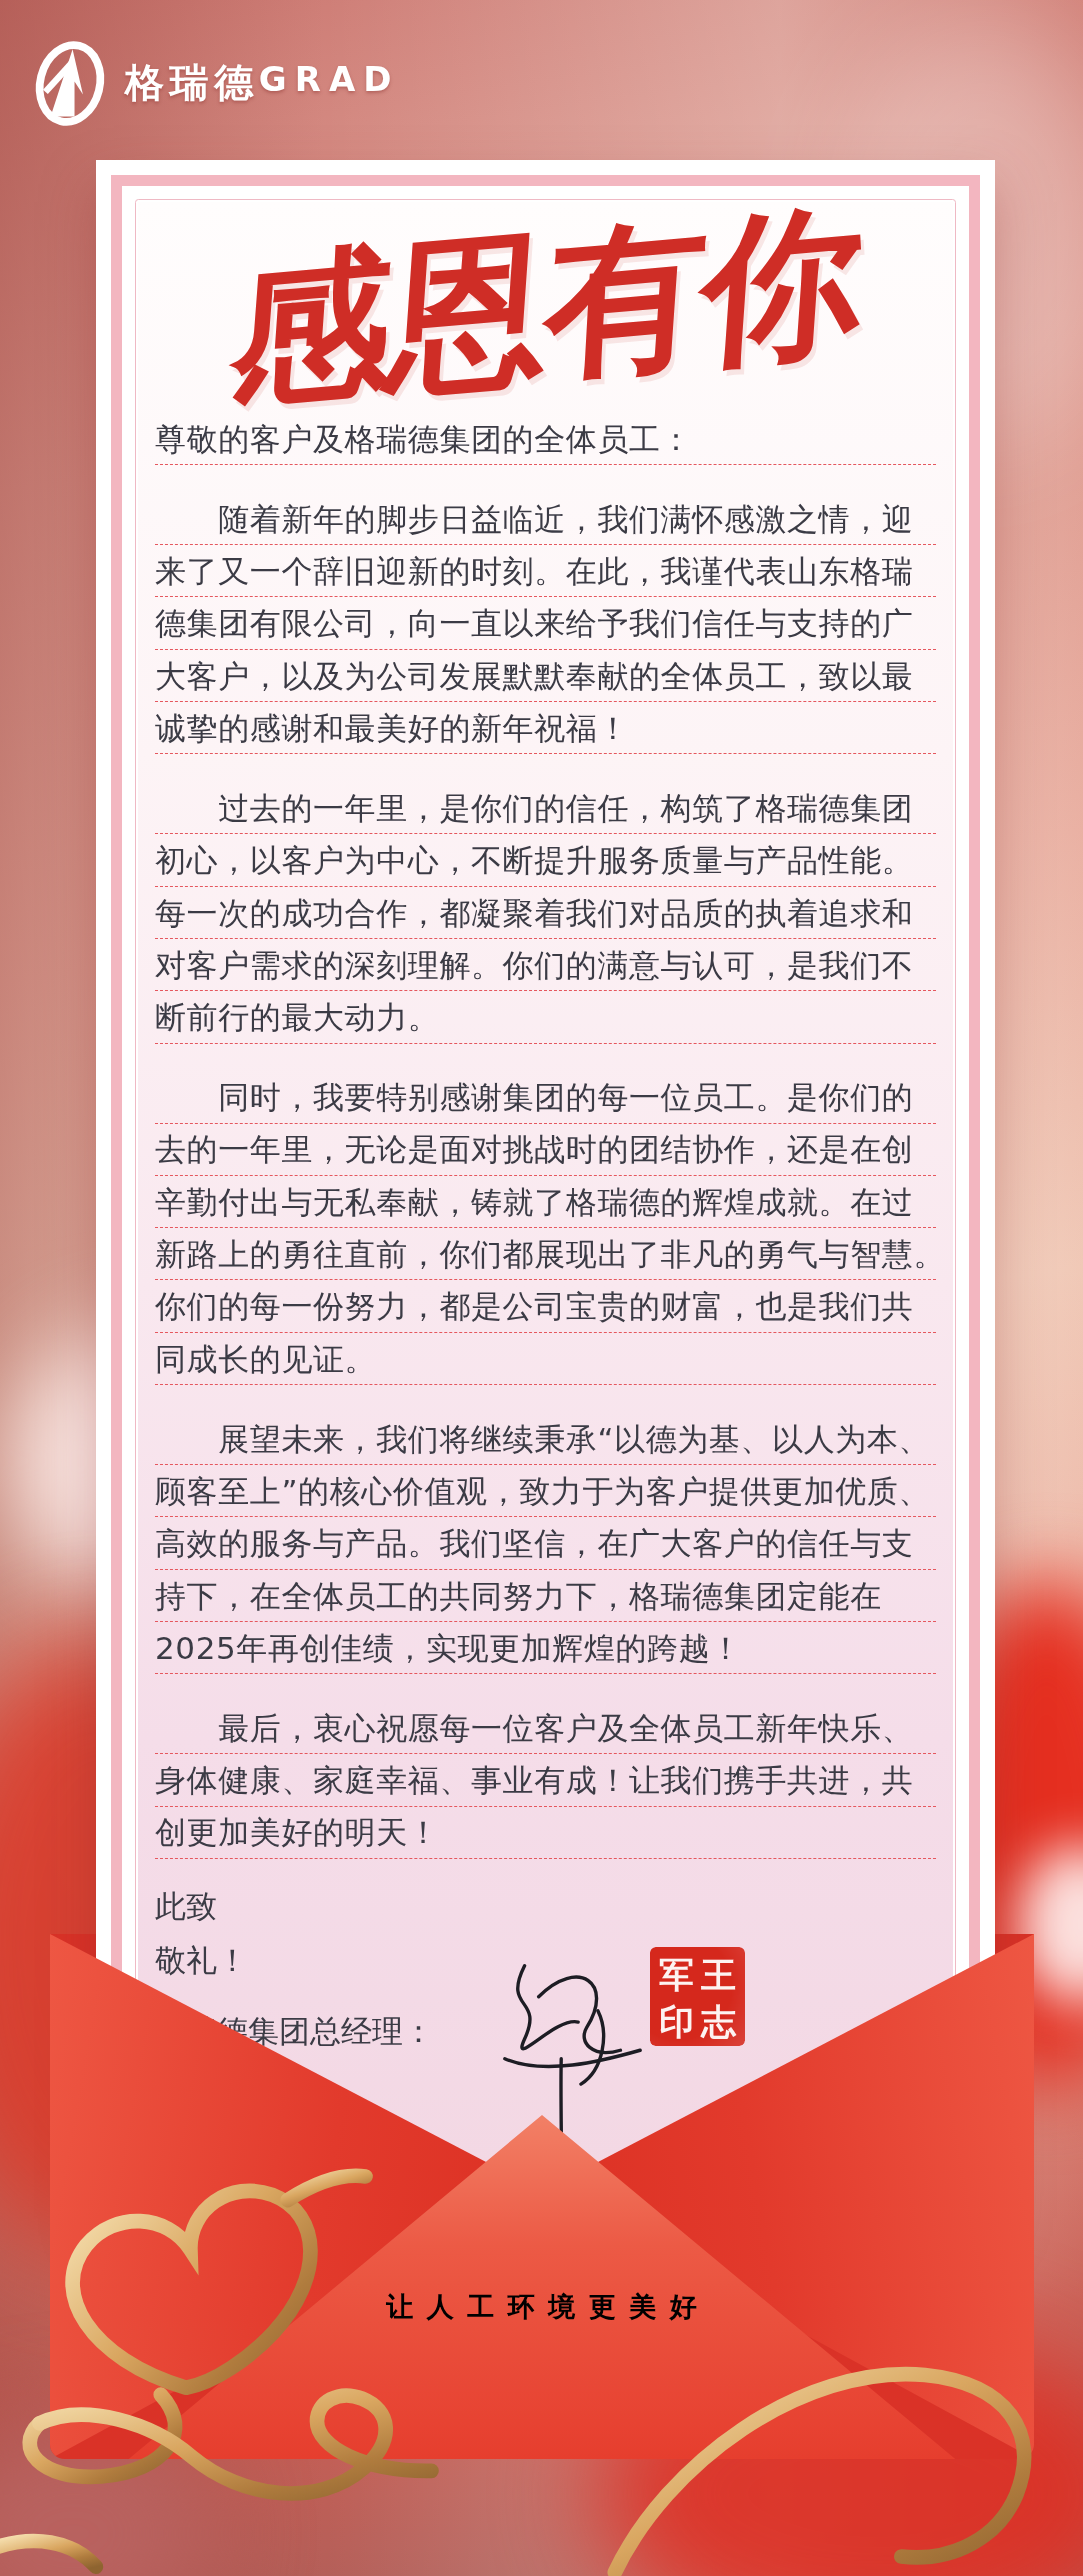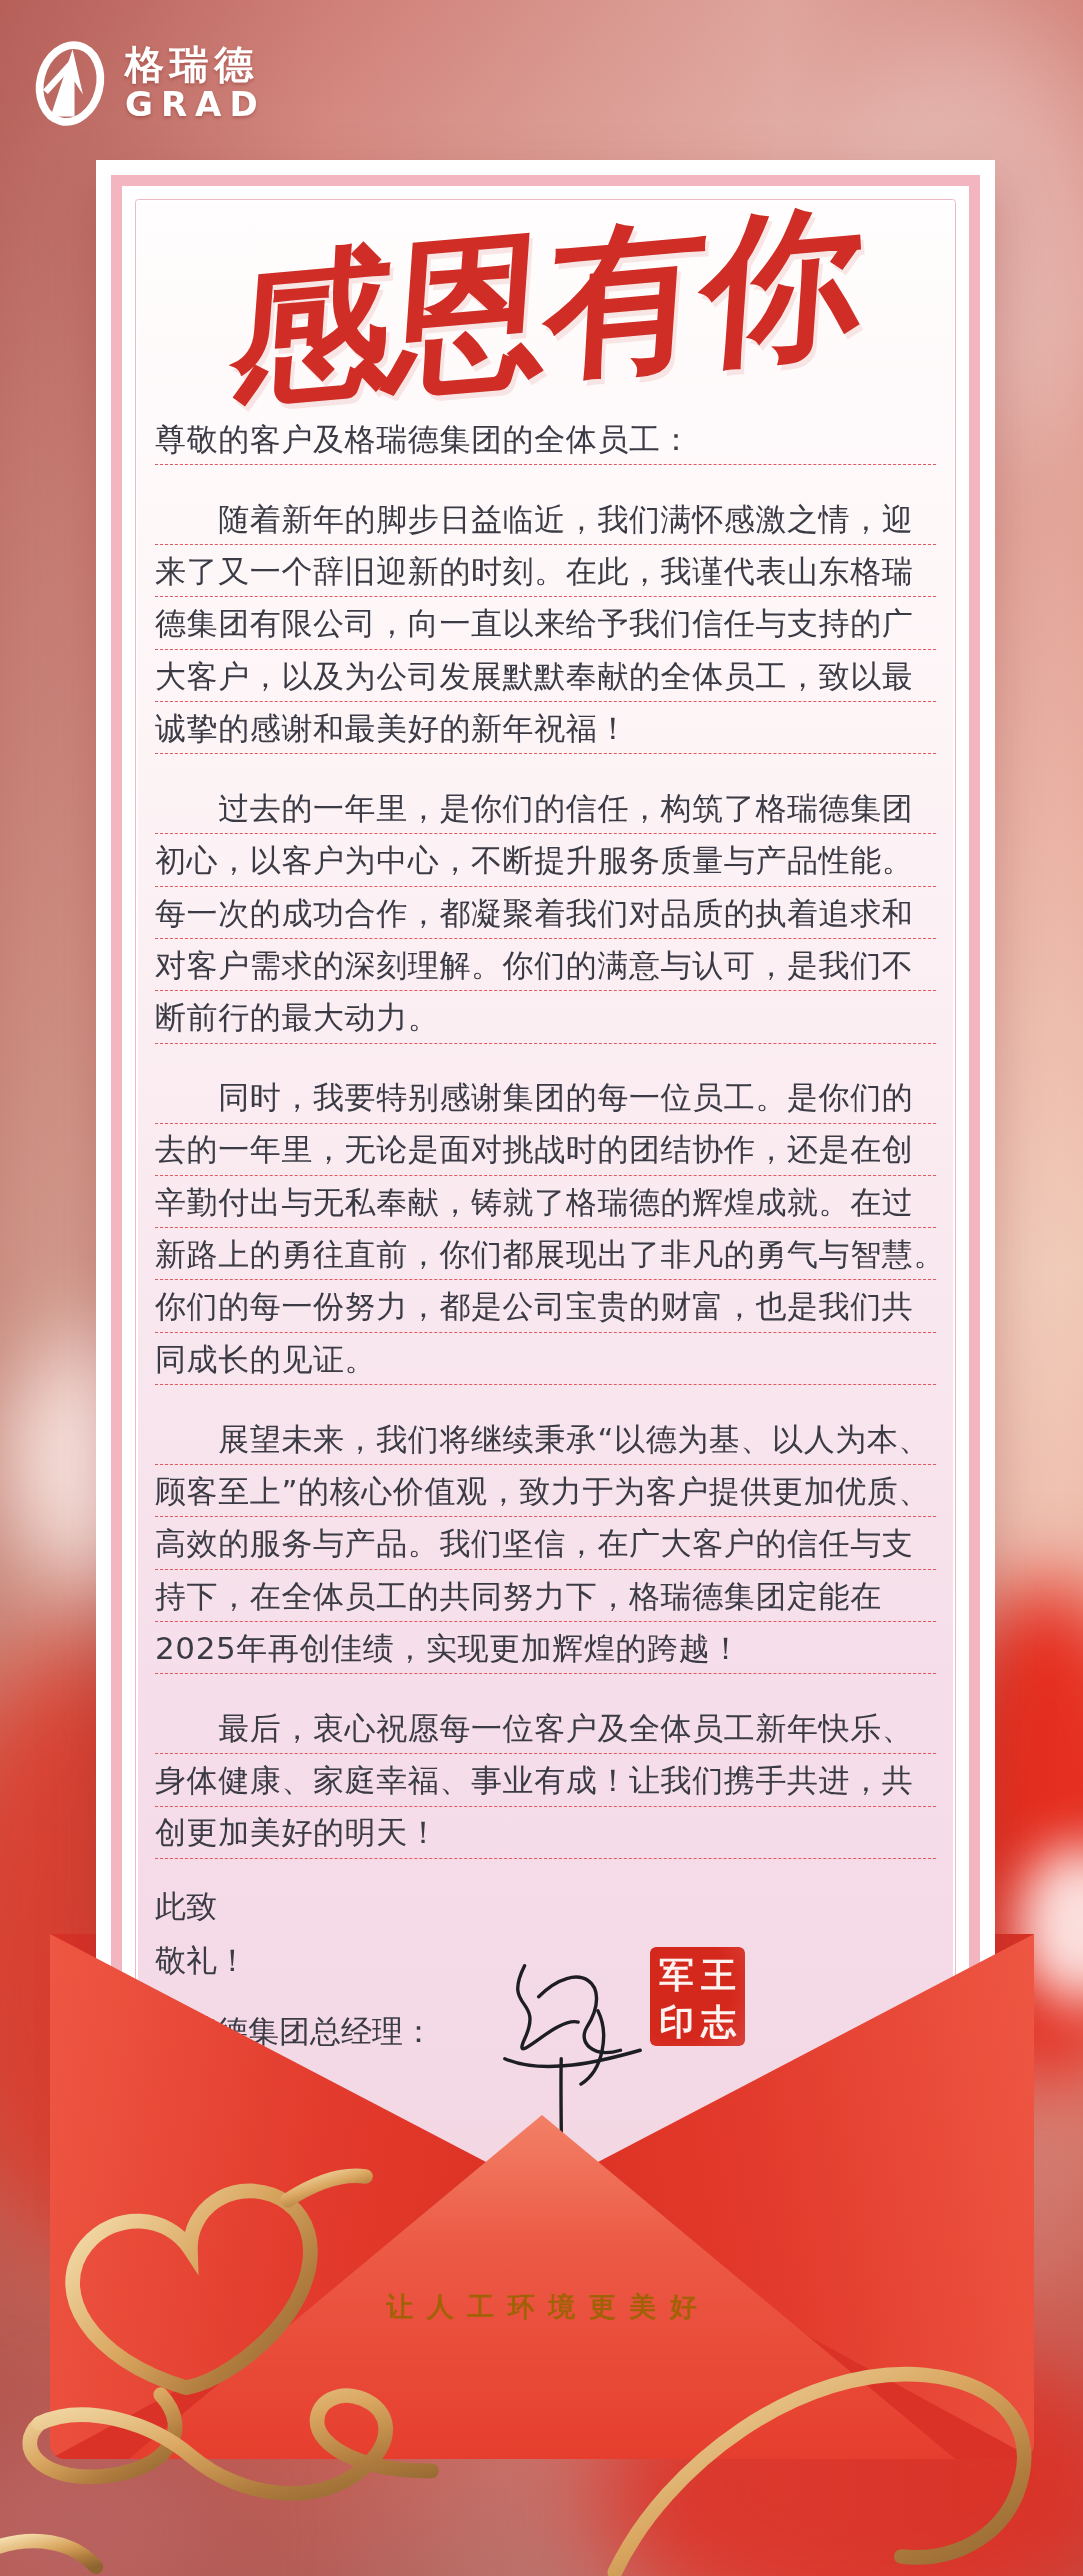--- a/index.html
+++ b/index.html
@@ -15,21 +15,21 @@
   .b2{left:-90px;top:1636px;width:384px;height:621px;background:#d93a2a;filter:blur(51px);opacity:.9;}
   .b3{left:925px;top:1580px;width:243px;height:508px;background:#e52f20;filter:blur(39px);}
   .b4{left:1016px;top:1845px;width:130px;height:158px;background:rgba(255,255,255,.85);filter:blur(25.4px);}
   .b5{left:592px;top:2324px;width:564px;height:339px;background:#df2a1e;filter:blur(51px);opacity:.85;}
   .b6{left:-68px;top:2415px;width:282px;height:237px;background:#b8625f;filter:blur(45px);}
   .b7{left:835px;top:22.6px;width:293px;height:429px;background:rgba(255,255,255,.25);filter:blur(51px);}
 
   
   .logo{position:absolute;left:31px;top:35px;z-index:9;display:flex;align-items:center;gap:16px;}
   .logo-mark{width:78px;height:97px;}
-  .logo-text{display:flex;flex-direction:column;color:#fff;text-shadow:0 1.7px 3.4px rgba(120,30,25,.35);}
+  .logo-text{display:flex;flex-direction:row;color:#fff;text-shadow:0 1.7px 3.4px rgba(120,30,25,.35);}
   .logo-cn{font-size:39px;font-weight:700;letter-spacing:5.6px;line-height:1.1;}
   .logo-en{font-size:34px;font-weight:700;letter-spacing:8px;line-height:1.05;}
 
   
   .paper{position:absolute;left:96px;top:160px;width:899px;height:2054px;background:#fff;z-index:2;
     box-shadow:0 22.6px 51px rgba(140,40,40,.35);}
   .frame-stripe{position:absolute;inset:15.2px;border:11.3px solid #f3b6c0;pointer-events:none;}
   .frame-line{position:absolute;inset:39px;border:1.7px solid #efb9c4;border-radius:3.4px;pointer-events:none;}
   .paper-inner{position:absolute;inset:42px;padding:4.5px 17px 0 17px;
     background:linear-gradient(180deg,#fffdfd 0%,#fdf4f6 28%,#f9e8ef 55%,#f5dde9 78%,#f3d8e4 100%);}
@@ -61,21 +61,21 @@
     border-radius:0 0 14.7px 14.7px;overflow:hidden;pointer-events:none;}
   .flap{position:absolute;top:0;width:492px;height:525px;}
   .flap-left{left:0;background:linear-gradient(100deg,#ee5743 0%,#e23a2c 55%,#db2f22 100%);
     clip-path:polygon(0 0,100% 49%,0 100%);}
   .flap-right{right:0;background:linear-gradient(260deg,#ee5743 0%,#e23a2c 55%,#db2f22 100%);
     clip-path:polygon(100% 0,0 49%,100% 100%);}
   .flap-front{position:absolute;left:0;top:181px;width:984px;height:344px;
     background:linear-gradient(180deg,#f28066 0%,#ec5a45 38%,#e63e2e 100%);
     clip-path:polygon(50% 0,92% 100%,100% 100%,100% 100%,8% 100%);}
   .slogan{position:absolute;left:0;top:2289px;width:1083px;z-index:5;text-align:center;
-    color:#a16207;font-size:27px;font-weight:700;letter-spacing:13.5px;text-indent:13.5px;}
+    color:#000000;font-size:27px;font-weight:700;letter-spacing:13.5px;text-indent:13.5px;}
 
   .ribbon-svg{position:absolute;left:0;top:2025px;width:1083px;height:551px;z-index:6;pointer-events:none;}
   .sig-path{stroke:#1d1d24;stroke-width:6;fill:none;stroke-linecap:round;}
 </style>
 </head>
 <body>
 
 <div class="bg-overlay"></div>
 <div class="blob b1"></div>
 <div class="blob b2"></div>

